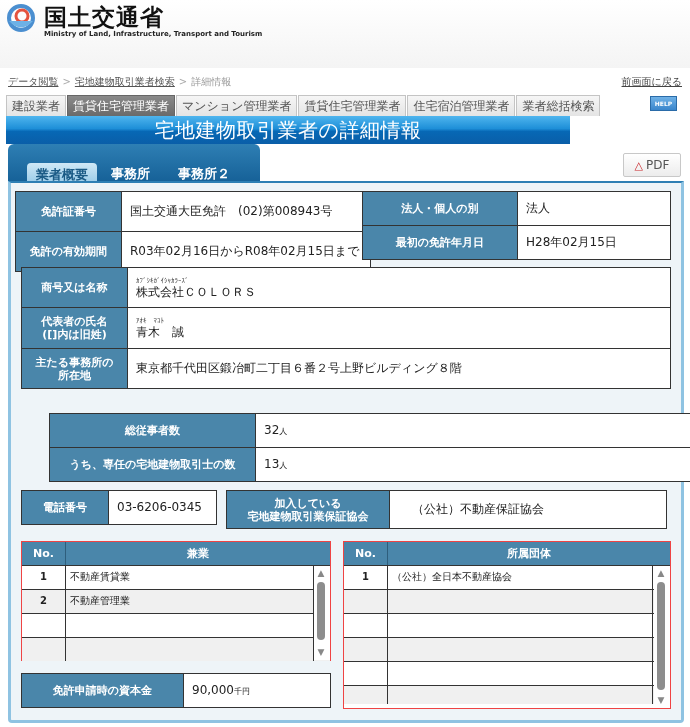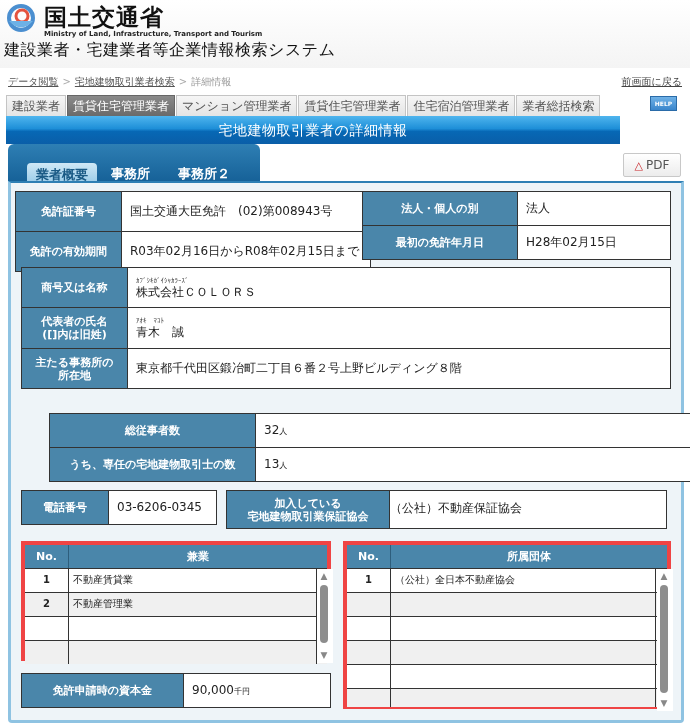--- a/index.html
+++ b/index.html
@@ -28,23 +28,23 @@
   .navtabs { position: absolute; left: 6px; top: 95px; height: 21px; display: flex; }
   .navtab { height: 21px; padding: 0 5px; font-size: 12px; line-height: 21px;
     background: linear-gradient(#f6f6f6, #e4e4e4); border: 1px solid #c4c4c4; border-bottom: none;
     color: #555; margin-right: 1px; white-space: nowrap; cursor: pointer; }
   .navtab.active { background: linear-gradient(#8a8a8a, #6a6a6a); color: #fff; border-color: #666; }
   .help-btn { position: absolute; left: 650px; top: 96px; width: 27px; height: 15px;
     background: linear-gradient(#6fb1e6, #3a86cc); border: 1px solid #2a6ba8; color: #fff;
     font-size: 6px; font-weight: bold; text-align: center; line-height: 13px; }
 
   
-  .titlebar { position: absolute; left: 6px; top: 116px; width: 614px; height: 28px;
+  .titlebar { position: absolute; left: 6px; top: 116px; width: 564px; height: 28px;
     background: linear-gradient(#4fb5ee 0%, #1e8fd8 45%, #0768b5 55%, #0a5ea8 100%);
-    color: #fff; font-size: 14px; text-align: center; line-height: 28px; letter-spacing: 0.5px; }
+    color: #fff; font-size: 20px; text-align: center; line-height: 28px; letter-spacing: 0.5px; }
 
   
   .subtabs { position: absolute; left: 8px; top: 144px; height: 44px; display: flex;
     background: linear-gradient(#2e7fb4, #125c93); border-radius: 6px 6px 0 0; padding: 16px; overflow: hidden; }
   .subtab { height: 28px; padding: 0 14px; font-size: 13px; font-weight: bold; line-height: 28px; color: #fff; cursor: pointer; }
   .subtab.active { background: linear-gradient(#cfe8f6, #8ec5e6); color: #1a5a85; margin: 3px 0 0 3px; height: 25px; line-height: 24px; border-radius: 4px 4px 0 0; padding: 0 9px; }
   .pdf-btn { position: absolute; left: 623px; top: 153px; width: 58px; height: 24px;
     background: linear-gradient(#ffffff, #ececec); border: 1px solid #c8c8c8; border-radius: 2px;
     font-size: 12px; color: #555; text-align: center; line-height: 22px; }
   .pdf-btn .pdf-icon { color: #c9262a; font-size: 11px; margin-right: 3px; }
@@ -54,42 +54,41 @@
     background: #eef4f8; border: 3px solid #8fc3e2; border-top: 2px solid #2e7fb4; border-radius: 0 0 4px 4px; }
 
   table.info { position: absolute; border-collapse: collapse; background: #fff; }
   table.info td { border: 1px solid #333; font-size: 12px; vertical-align: middle; }
   table.info td.lbl { background: #4a86aa; color: #fff; font-weight: bold; text-align: center; font-size: 11px; line-height: 13px; padding: 0 4px; }
   table.info td.val { padding: 0 8px; color: #222; line-height: 13px; }
   .ruby { font-size: 7px; color: #444; display: block; line-height: 9px; }
   .unit { font-size: 8px; }
 
   
-  .list { position: absolute; background: #fff; border: 4px solid #ef4444; }
+  .list { position: absolute; background: #fff; border: 1px solid #ef4444; }
   .list-head { display: flex; height: 23px; background: #4a86aa; color: #fff; font-weight: bold; font-size: 11px; line-height: 23px; text-align: center; }
   .list-row { display: flex; height: 24px; font-size: 10px; line-height: 22px; border-top: 1px solid #333; }
   .list-row.alt { background: #f0f0f0; }
   .list-row .no { text-align: center; font-weight: bold; border-right: 1px solid #333; }
   .list-row .name { padding-left: 4px; border-right: 1px solid #333; }
   .scrollbar { position: absolute; background: #fff; }
   .scroll-up, .scroll-down { position: absolute; left: 2px; width: 10px; height: 8px; color: #888; font-size: 9px; line-height: 8px; text-align: center; }
   .scroll-thumb { position: absolute; left: 3px; width: 8px; background: #8d8d8d; border-radius: 4px; }
 </style>
 </head>
 <body>
 
 <div class="header">
   <svg class="logo" viewBox="0 0 30 30">
     <circle cx="15" cy="14" r="12" fill="none" stroke="#4b8fd0" stroke-width="4"></circle>
     <circle cx="16" cy="12" r="6" fill="none" stroke="#e4533e" stroke-width="3"></circle>
     <path d="M3 17 Q15 30 27 17" fill="#6db1e6"></path>
   </svg>
   <div class="ministry-jp">国土交通省</div>
   <div class="ministry-en">Ministry of Land, Infrastructure, Transport and Tourism</div>
-  <div class="system-title">建設業者・宅建業者等企業情報検索システム</div>
 </div>
 
 <div class="breadcrumb">
   <a>データ閲覧</a><span class="sep">&gt;</span><a>宅地建物取引業者検索</a><span class="sep">&gt;</span><span>詳細情報</span>
 </div>
 <a class="back-link">前画面に戻る</a>
 
 <div class="navtabs">
   <div class="navtab">建設業者</div>
   <div class="navtab active">賃貸住宅管理業者</div>
@@ -190,21 +189,21 @@
   </tbody>
     </table>
 
   <table class="info" style="left:215px; top:307px; width:441px;">
     <tbody>
         <tr style="height:38px;">
       <td class="lbl" style="width:163px;">
         <span>加入している</span><br>
         <span>宅地建物取引業保証協会</span>
       </td>
-      <td class="val" style="padding-left:0;font-family:Liberation Mono, monospace;">（公社）不動産保証協会</td>
+      <td class="val" style="padding-left:22px;">（公社）不動産保証協会</td>
     </tr>
   </tbody>
     </table>
 
   <div class="list" style="left:10px; top:358px; width:310px; height:120px;">
     <div class="list-head">
       <div style="width:44px; border-right:1px solid #2e5e7c;">No.</div>
       <div style="flex:1;">兼業</div>
     </div>
     <div class="list-row">

